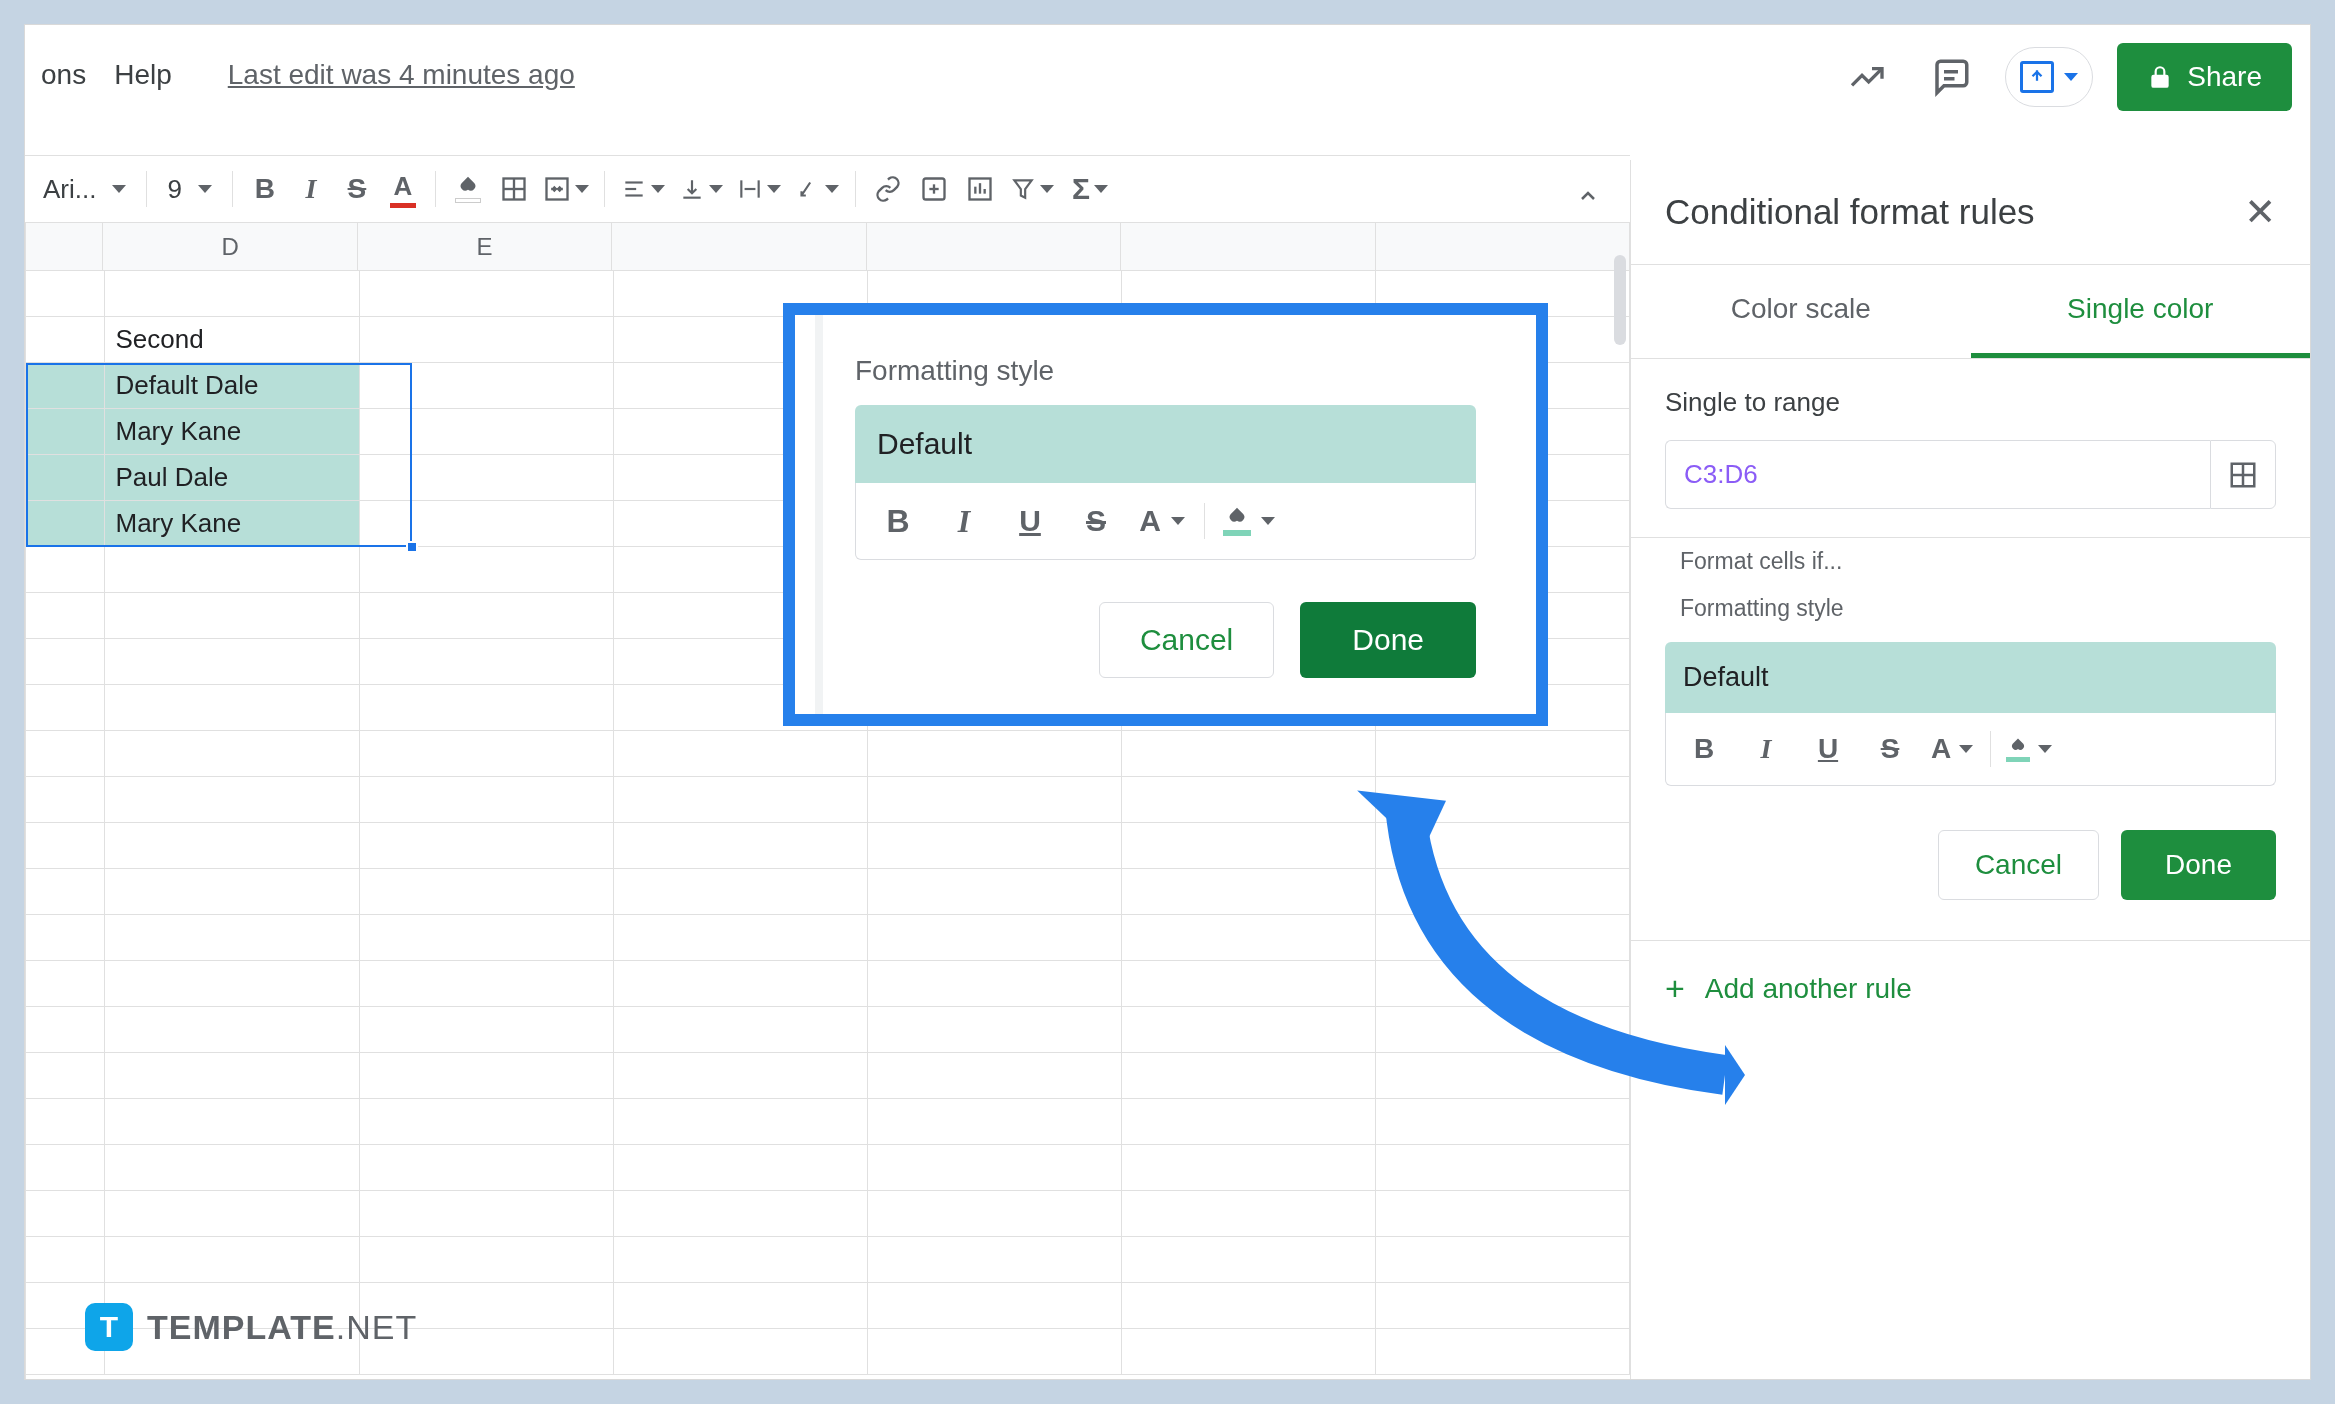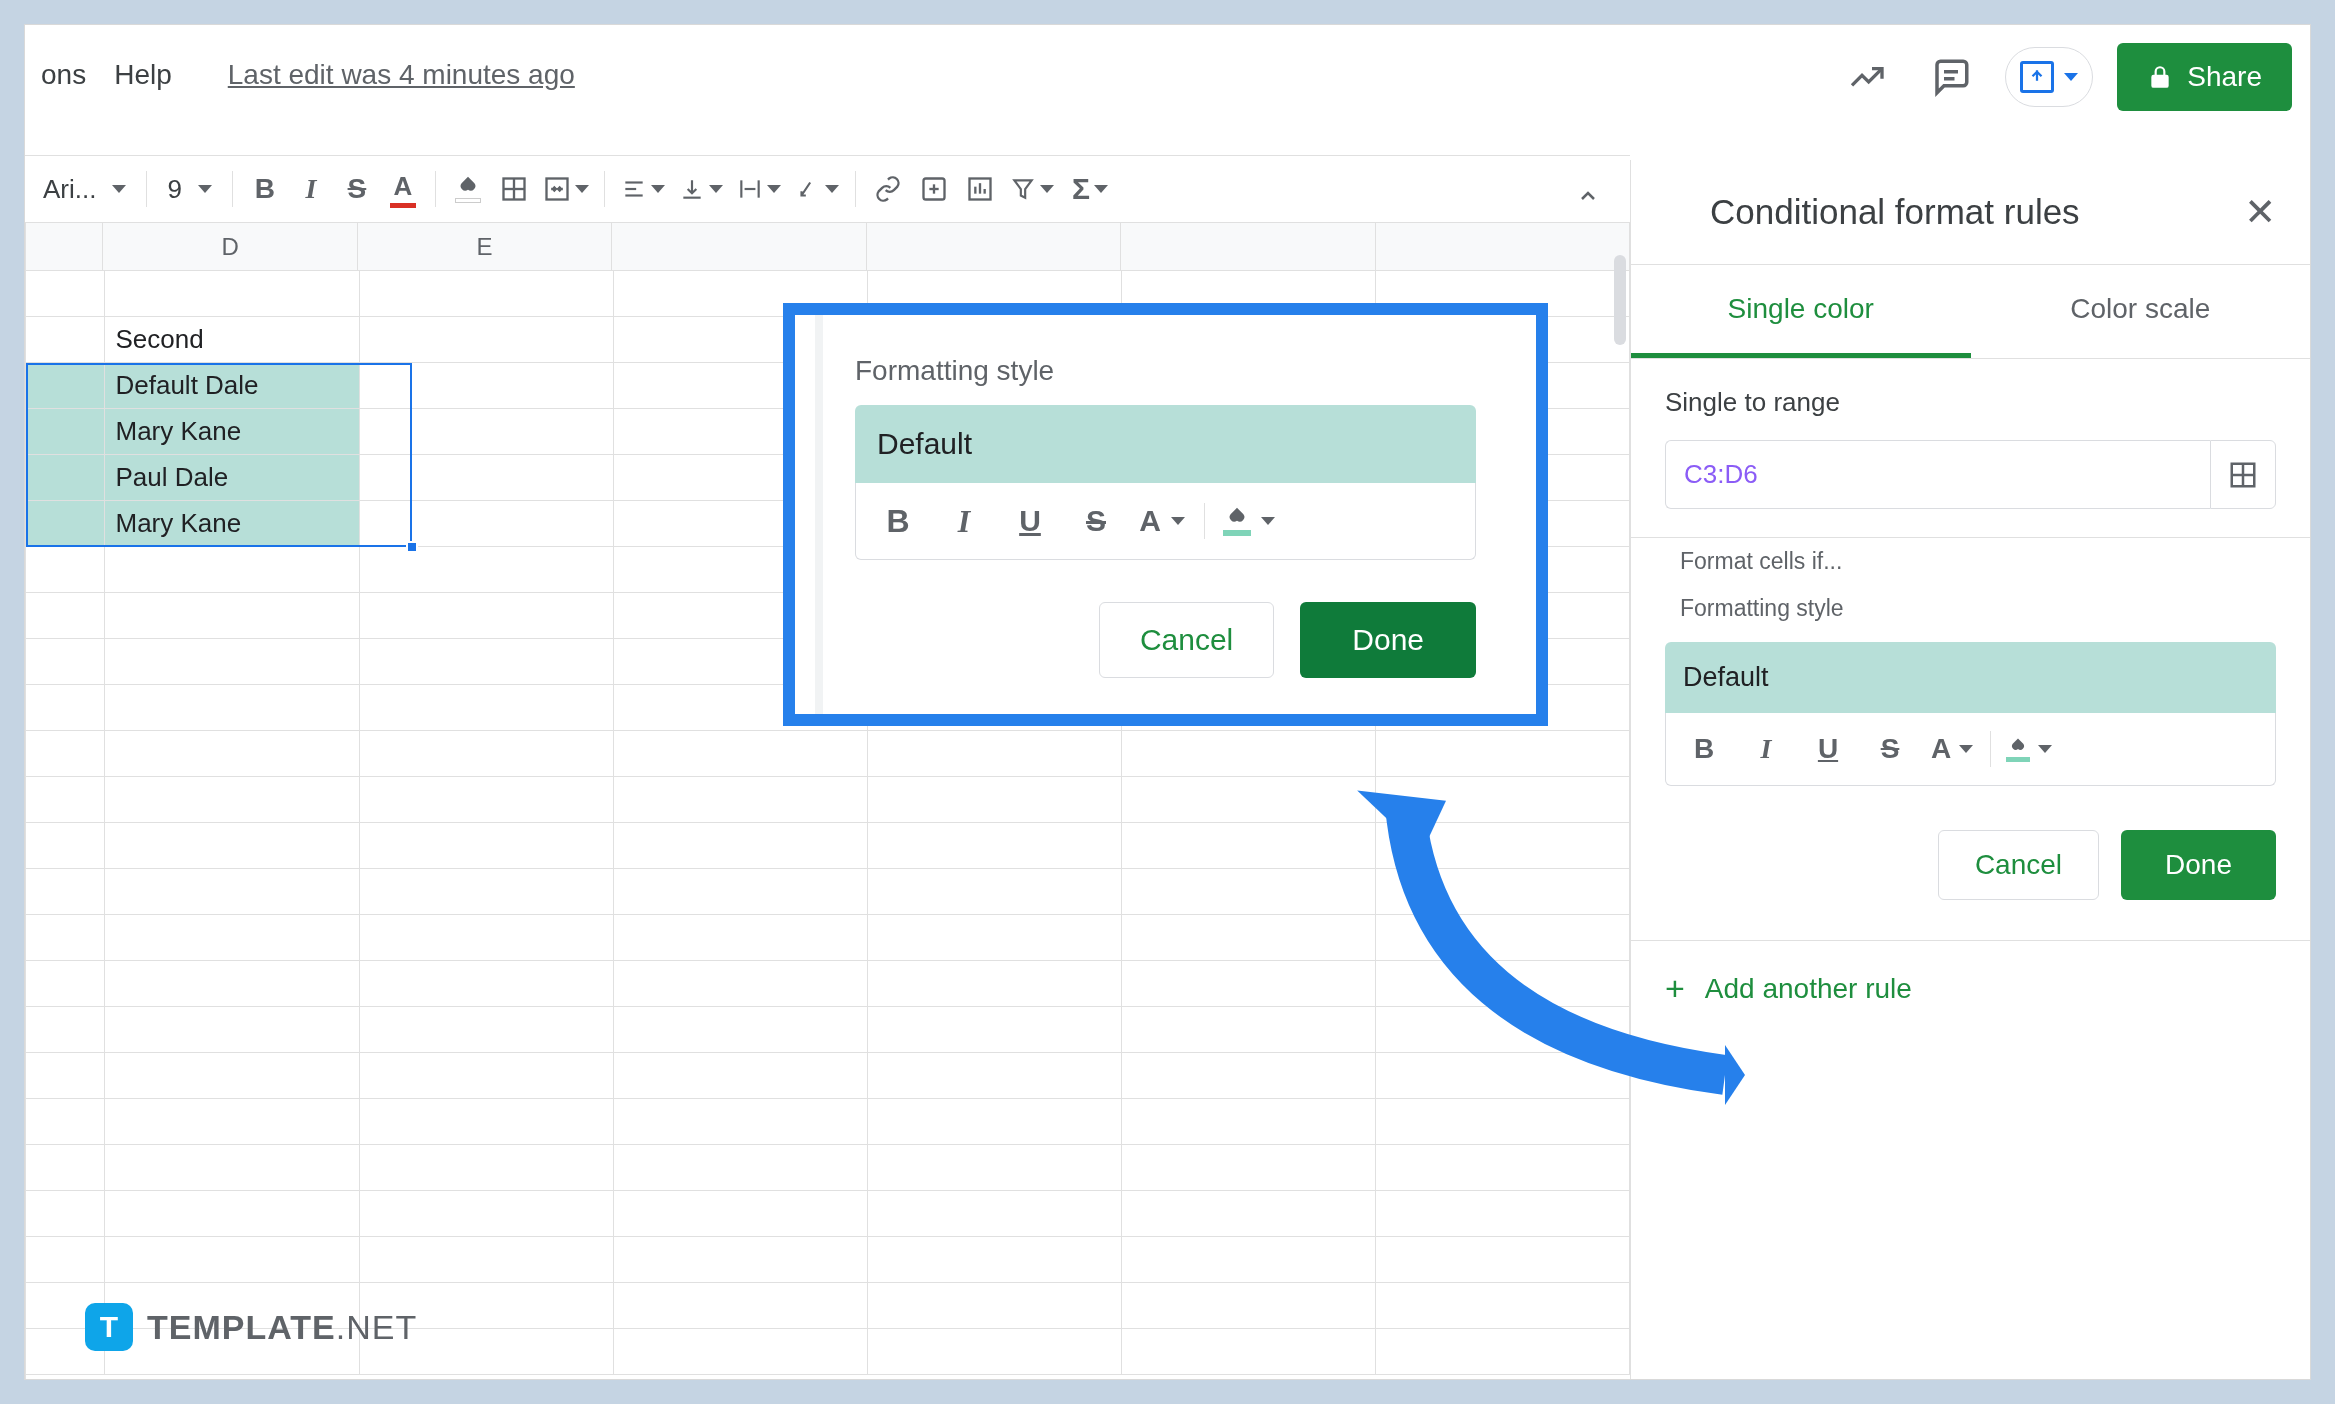--- a/index.html
+++ b/index.html
@@ -36,21 +36,21 @@
   .grid-body { position: relative; }
   .row { display: flex; height: 46px; }
   .cell { border-right: 1px solid #e0e0e0; border-bottom: 1px solid #e0e0e0; padding: 4px 10px; font-size: 26px; color: #202124; display: flex; align-items: center; }
   .hl { background: #b7dfd8; }
   .sel-outline { position: absolute; border: 2px solid #1a73e8; pointer-events: none; }
   .sel-handle { position: absolute; width: 12px; height: 12px; background: #1a73e8; border: 2px solid #fff; }
   
   
   .sidebar { position: absolute; top: 135px; right: 0; width: 680px; bottom: 0; border-left: 1px solid #e0e0e0; background: #fff; }
   .sb-header { display: flex; align-items: center; justify-content: space-between; padding: 30px 34px 30px 34px; }
-  .sb-title { font-size: 35px; color: #3c4043; margin-left: 45px; }
+  .sb-title { font-size: 35px; color: #3c4043; }
   .sb-close { font-size: 38px; color: #5f6368; cursor: pointer; font-weight: 300; }
   .sb-divider { border-top: 1px solid #e0e0e0; }
   .sb-tabs { display: flex; }
   .sb-tab { flex: 1; text-align: center; padding: 28px 0; font-size: 28px; color: #5f6368; cursor: pointer; }
   .sb-tab.active { color: #1e8e3e; font-weight: 500; border-bottom: 5px solid #1e8e3e; }
   .sb-section { padding: 28px 34px 8px; font-size: 26px; color: #3c4043; font-weight: 500; }
   .sb-range-row { margin: 14px 34px 28px; display: flex; }
   .sb-range-input { flex: 1; border: 1px solid #dadce0; border-right: none; padding: 18px 18px; font-size: 26px; color: #8b5cf6; border-top-left-radius: 6px; border-bottom-left-radius: 6px; }
   .sb-range-btn { width: 66px; border: 1px solid #dadce0; display: flex; align-items: center; justify-content: center; cursor: pointer; color: #5f6368; border-top-right-radius: 6px; border-bottom-right-radius: 6px; }
   .sb-small { padding: 10px 49px 10px; font-size: 23px; color: #5f6368; }
@@ -475,22 +475,22 @@
 
   <div class="explore-handle"></div>
 
   <div class="sidebar">
     <div class="sb-header">
       <span class="sb-title">Conditional format rules</span>
       <span class="sb-close">✕</span>
     </div>
     <div class="sb-divider"></div>
     <div class="sb-tabs">
+      <div class="sb-tab">Color scale</div>
       <div class="sb-tab active">Single color</div>
-      <div class="sb-tab">Color scale</div>
     </div>
     <div class="sb-divider"></div>
     <div class="sb-section">Single to range</div>
     <div class="sb-range-row">
       <div class="sb-range-input">C3:D6</div>
       <div class="sb-range-btn">
           <svg width="30" height="30" viewBox="0 0 24 24" fill="none" stroke="#5f6368" stroke-width="2">
             <rect x="3" y="3" width="18" height="18"></rect>
             <line x1="3" y1="12" x2="21" y2="12"></line>
             <line x1="12" y1="3" x2="12" y2="21"></line>

